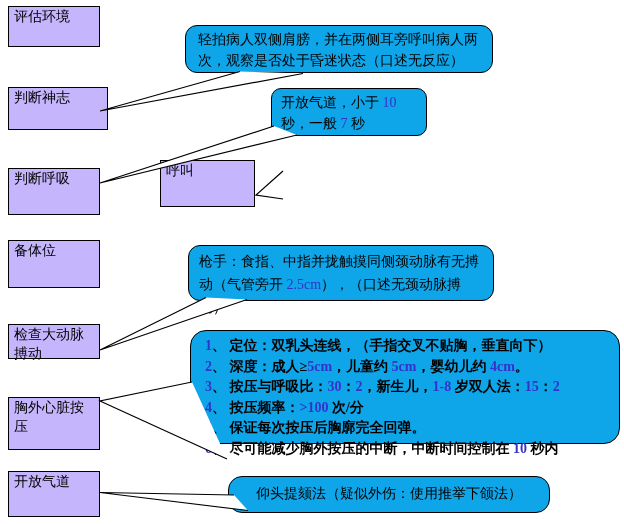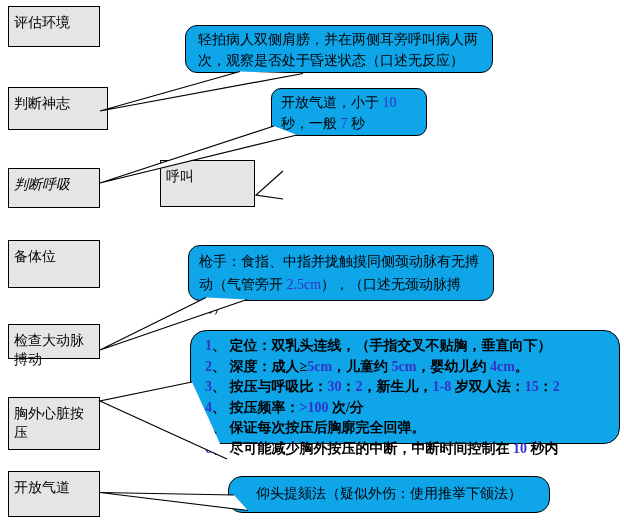--- a/index.html
+++ b/index.html
@@ -1,39 +1,39 @@
 <!DOCTYPE html>
 <html style="--hl: #3333CC;"><head>
 <meta charset="utf-8">
 <style>
   html,body{margin:0;padding:0;background:#fff;}
   #canvas{
     position:relative;width:624px;height:524px;background:#fff;overflow:hidden;
     font-family:"Liberation Serif","DejaVu Serif",serif;color:#000;
   }
   .flowbox{
-    position:absolute;border:1px solid #000;background:#e5e5e5;
-    font-size:14px;line-height:19px;padding:6px 5px;box-sizing:border-box;z-index:1;
+    position:absolute;border:1px solid #000;background:#c4b5fd;
+    font-size:14px;line-height:19px;padding:0 5px;box-sizing:border-box;z-index:1;
   }
   .bubble{
     position:absolute;border:1px solid #000;background:#0ea5e9;
     font-size:14px;box-sizing:border-box;z-index:1;
   }
   #c1{left:185px;top:25px;width:308px;height:48px;border-radius:12px;padding:3px 12px;line-height:21px;}
   #c2{left:271px;top:88px;width:156px;height:48px;border-radius:10px;padding:3px 9px;line-height:21px;}
   #c3{left:281px;top:145px;width:338px;height:71px;border-radius:14px;padding:4px 8px 4px 14px;line-height:22px;}
   #c4{left:188px;top:245px;width:306px;height:56px;border-radius:12px;padding:4px 10px;line-height:23px;}
   #c5{left:190px;top:330px;width:430px;height:114px;border-radius:16px;padding:5px 8px 5px 14px;line-height:20.5px;font-weight:bold;}
   #c6{left:228px;top:476px;width:322px;height:37px;border-radius:14px;padding:7px 8px;text-align:center;line-height:20px;}
   .item{padding-left:27px;text-indent:-27px;}
   .hl{color:var(--hl,#3333CC);}
   #overlay{position:absolute;left:0;top:0;z-index:2;pointer-events:none;}
   #b1{left:8px;top:6px;width:92px;height:41px;}
   #b2{left:8px;top:87px;width:100px;height:43px;}
-  #b3{left:8px;top:168px;width:92px;height:40px;font-style:italic;}
+  #b3{left:8px;top:168px;width:92px;height:47px;}
   #b4{left:8px;top:240px;width:92px;height:48px;}
   #b5{left:8px;top:324px;width:92px;height:35px;}
   #b6{left:8px;top:397px;width:92px;height:53px;}
   #b7{left:8px;top:471px;width:92px;height:46px;}
   #bcall{left:160px;top:160px;width:95px;height:47px;}
 </style>
 </head>
 <body>
 
 <div id="canvas">

